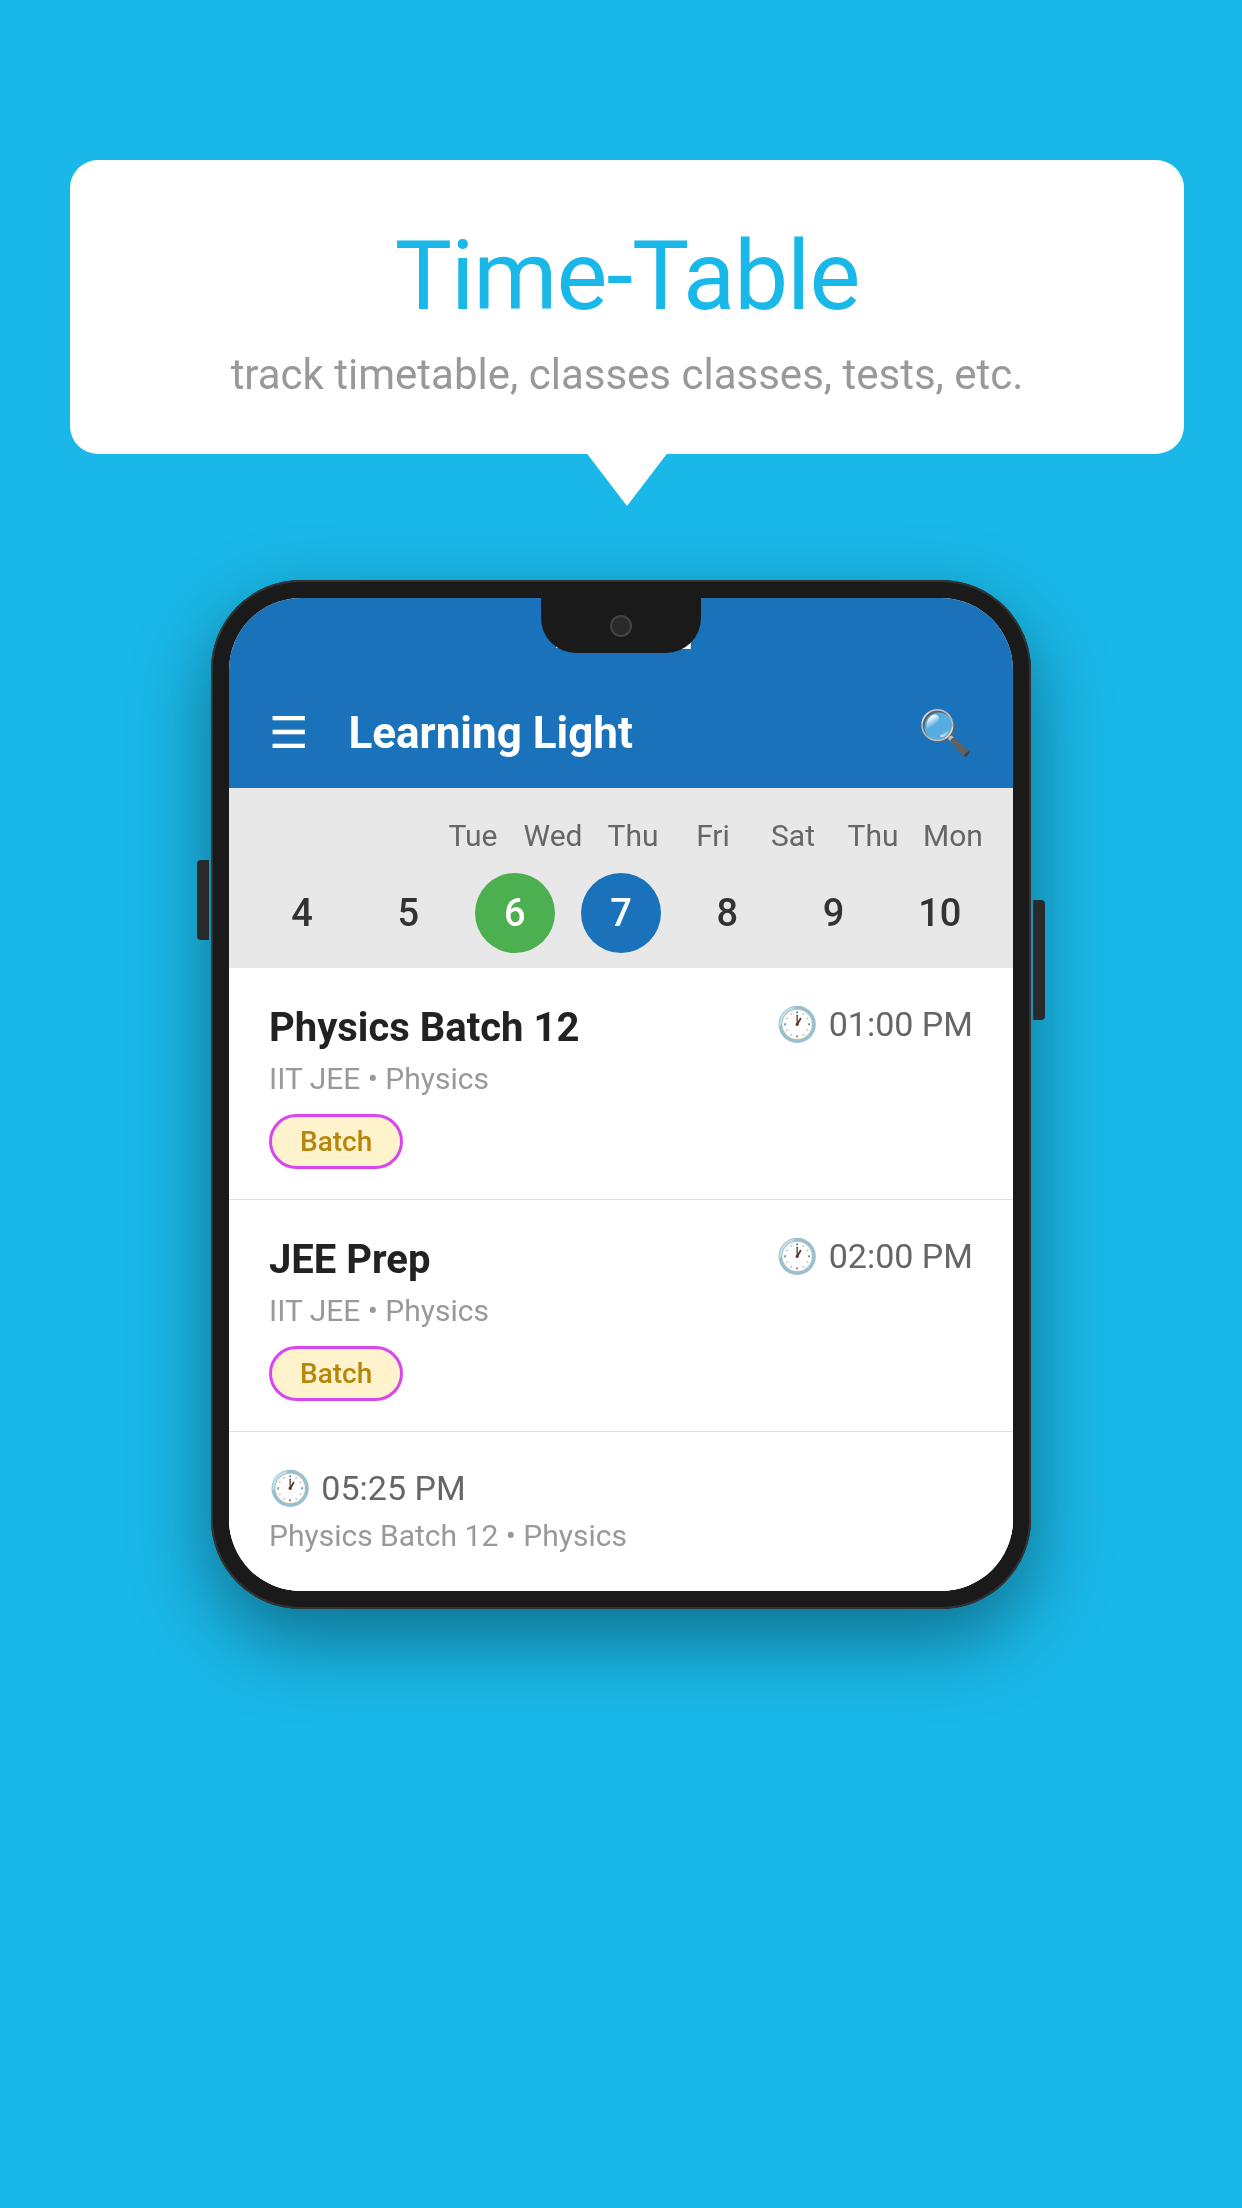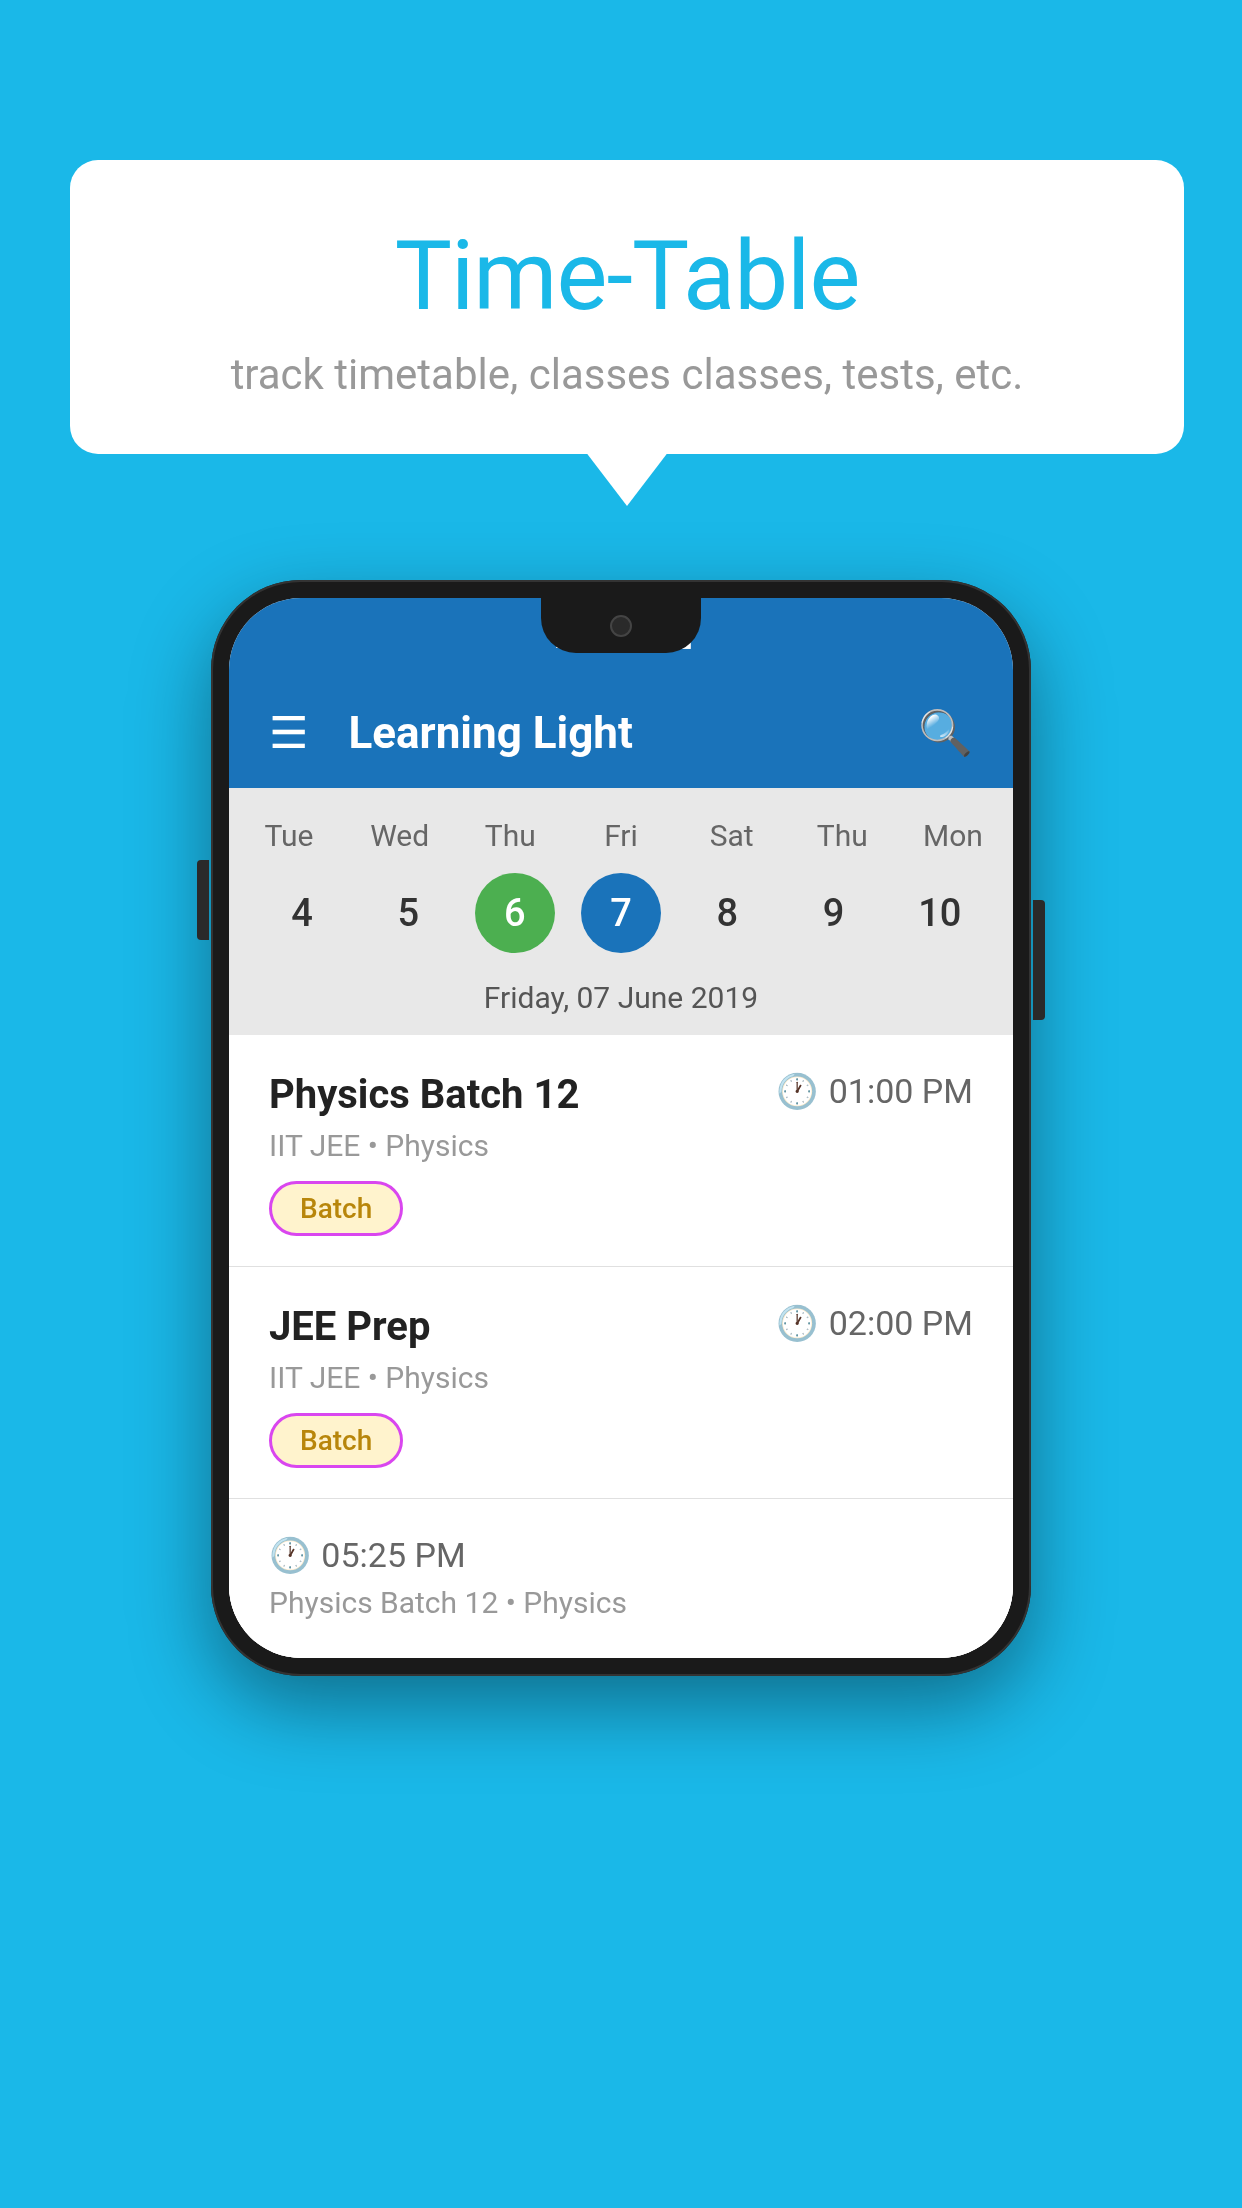--- a/index.html
+++ b/index.html
@@ -188,21 +188,21 @@
     }
 
     
     .calendar-section {
       background: #e8e8e8;
       padding: 20px 0 0;
     }
 
     .calendar-days-header {
       display: flex;
-      justify-content: space-between;
+      justify-content: flex-end;
       padding: 10px 20px;
     }
 
     .day-label {
       color: #666;
       font-size: 30px;
       text-align: center;
       width: 80px;
     }
 
@@ -348,21 +348,20 @@
         </div>
         <div class="calendar-dates">
           <div class="date-item">4</div>
           <div class="date-item">5</div>
           <div class="date-item today">6</div>
           <div class="date-item selected">7</div>
           <div class="date-item">8</div>
           <div class="date-item">9</div>
           <div class="date-item">10</div>
         </div>
-        <div class="selected-date-label">Friday, 07 June 2019</div>
       </div>
 
       <div class="class-list">
 
         <div class="class-item">
           <div class="class-item-header">
             <span class="class-name">Physics Batch 12</span>
             <span class="class-time">
               <span>🕐</span>
               01:00 PM

